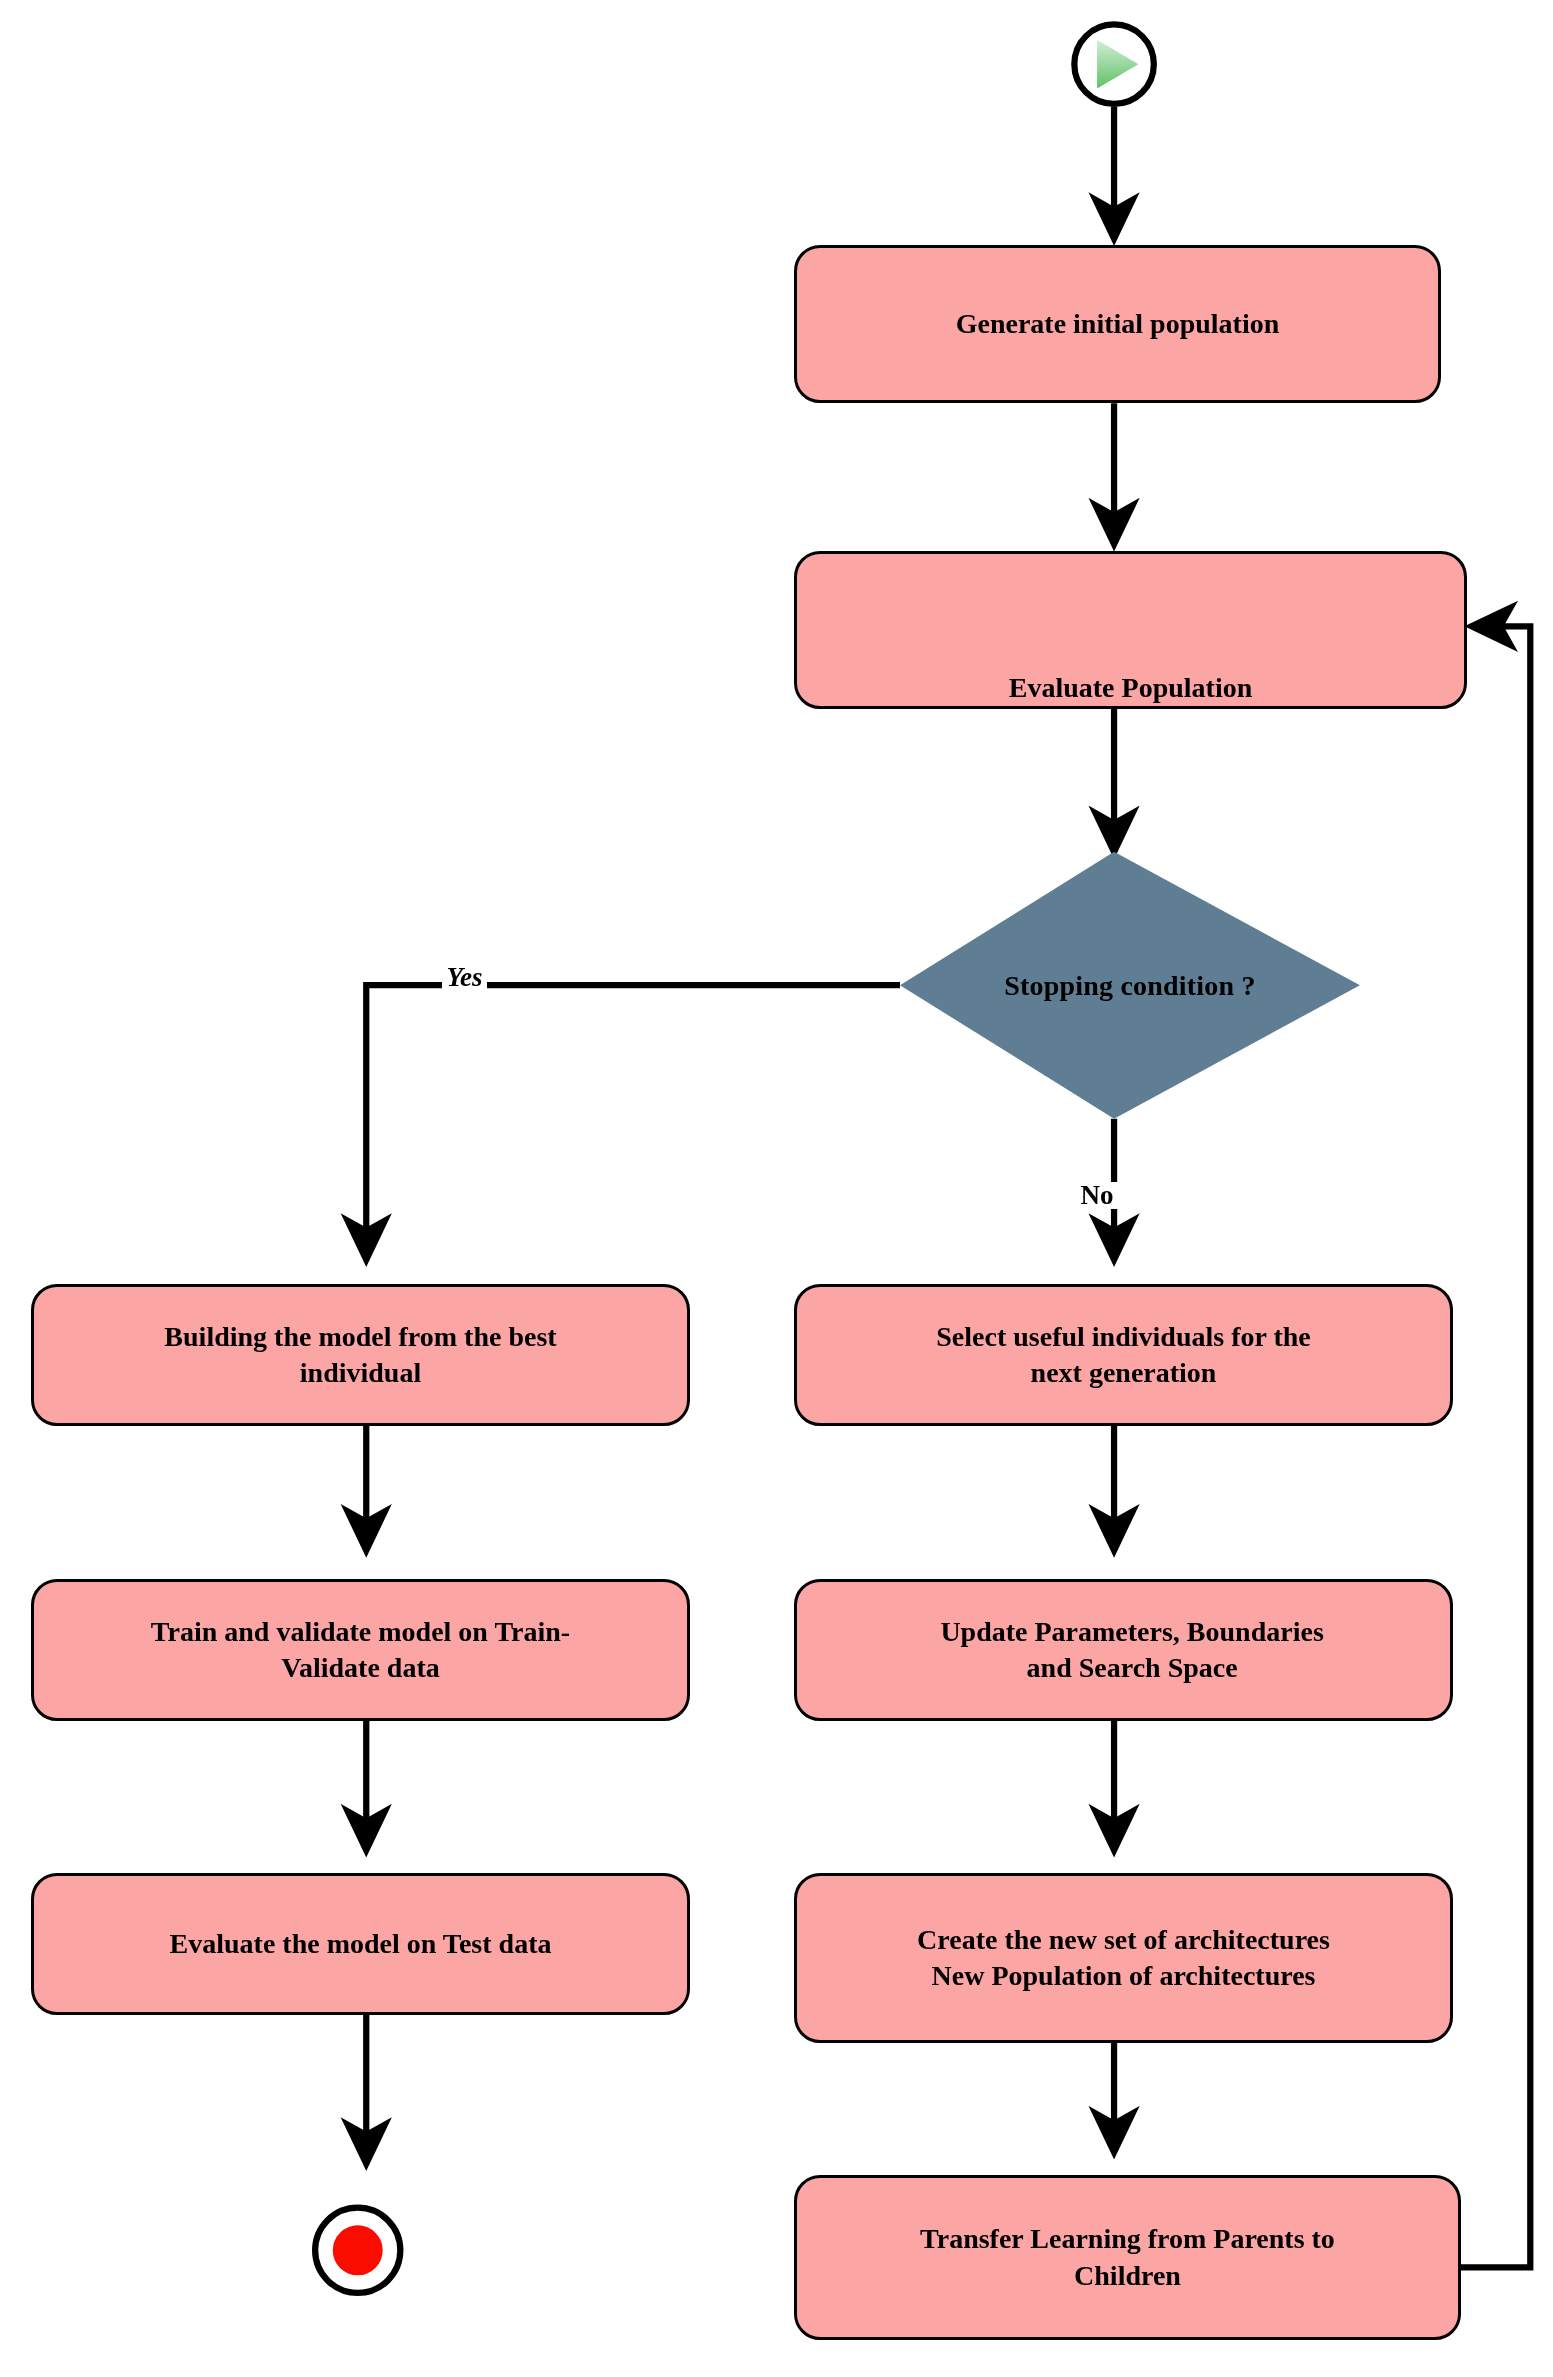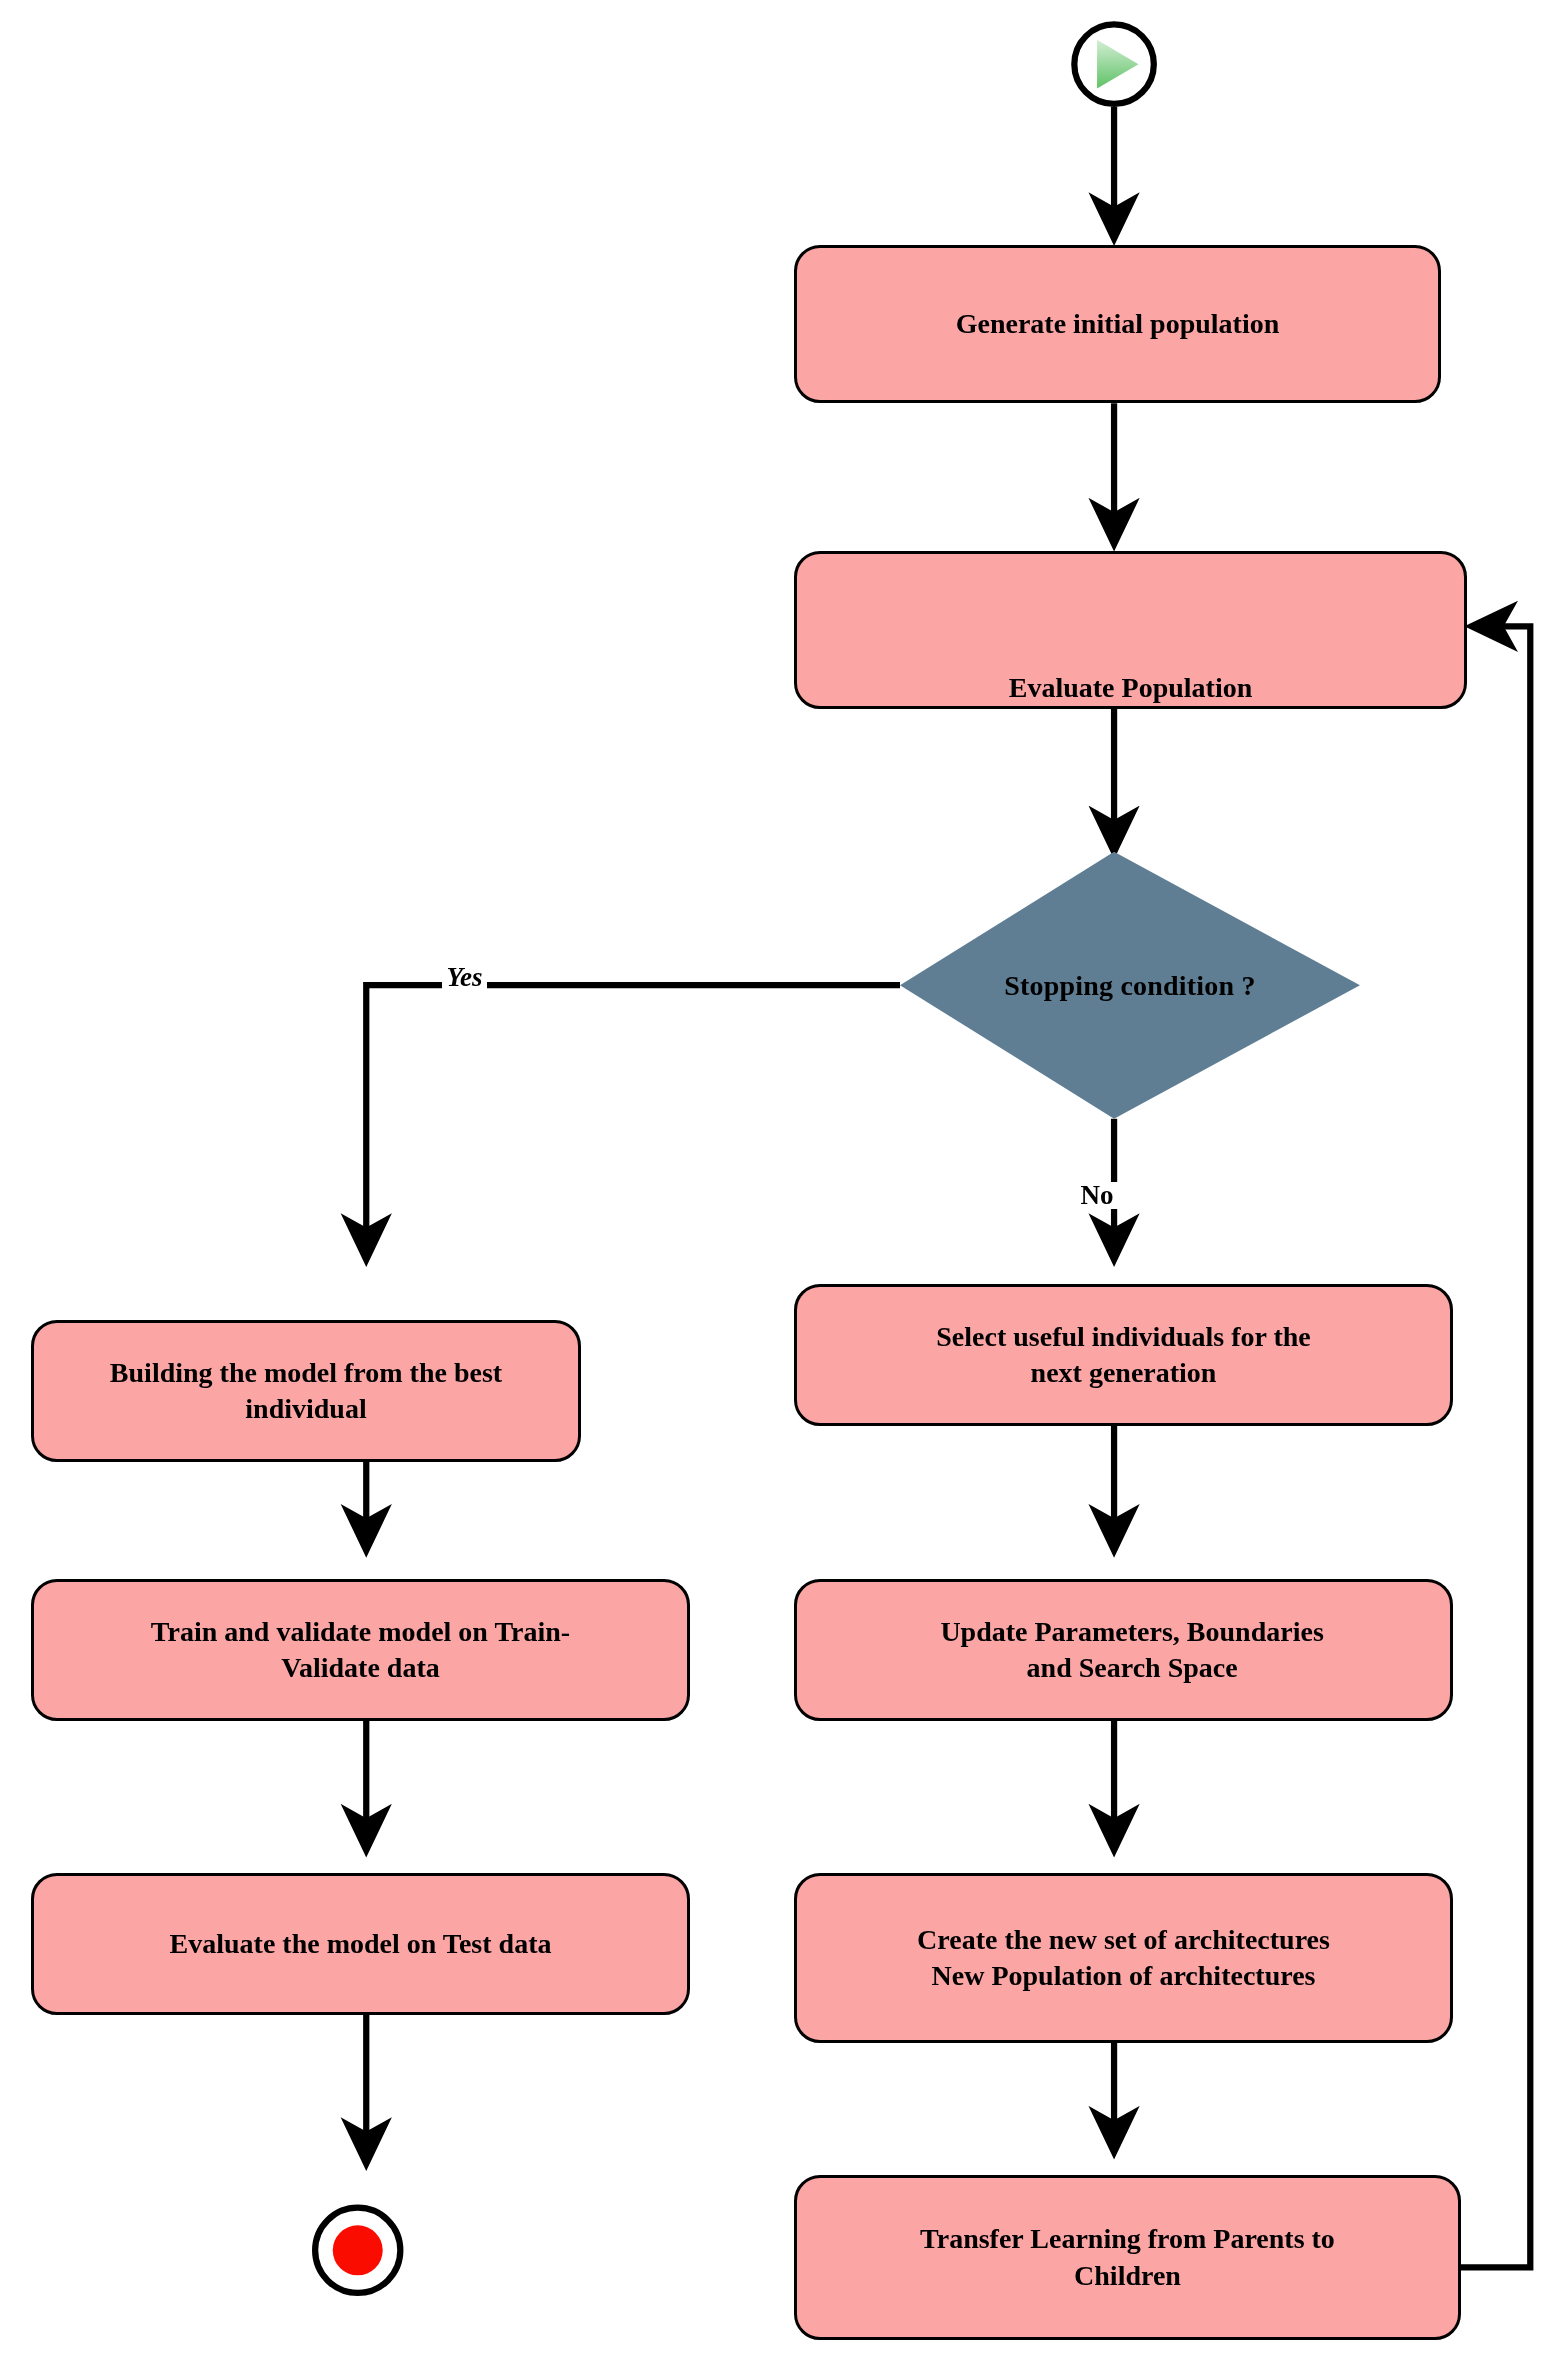--- a/index.html
+++ b/index.html
@@ -108,21 +108,21 @@
   </div>
 
   <div class="edge-label" style="left:442px;top:964px;font-size:27px;font-style:italic;">
     <span>Yes</span>
   </div>
 
   <div class="edge-label" style="left:1068px;top:1182px;font-size:27px;margin-left:8px;">
     <span>No</span>
   </div>
 
-  <div class="node proc" style="left:31px;top:1284px;width:550px;height:142px;font-size:28px;margin-top:36px;">
+  <div class="node proc" style="left:31px;top:1284px;width:659px;height:142px;font-size:28px;">
     <span class="txt">
       <span>Building the model from the best</span><br>
       <span>individual</span>
     </span>
   </div>
 
   <div class="node proc" style="left:31px;top:1579px;width:659px;height:142px;font-size:28px;">
     <span class="txt">
       <span>Train and validate model on Train-</span><br>
       <span>Validate data</span>

